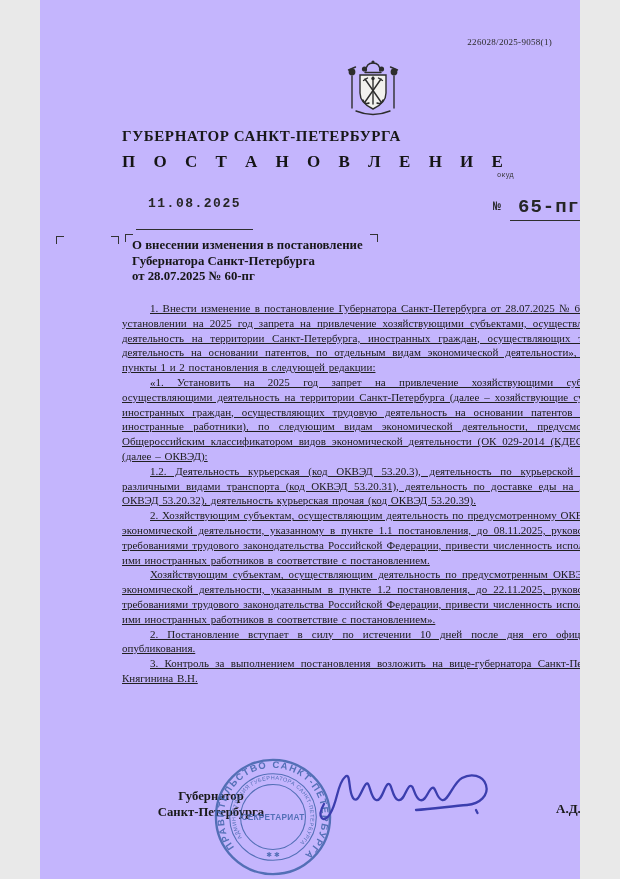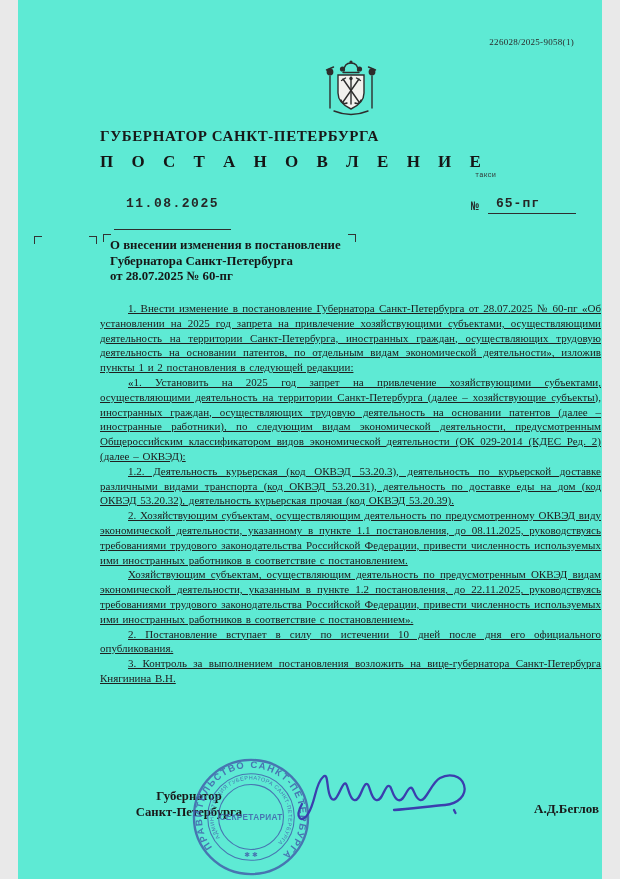--- a/index.html
+++ b/index.html
@@ -1,18 +1,18 @@
 <!DOCTYPE html>
 <html><head>
 <meta charset="utf-8">
 <style>
   html,body{margin:0;padding:0;background:#e9e9e9;}
   .page{
-    position:relative;width:584px;height:879px;margin:0 auto;
-    background:#5eead4;overflow:hidden;
+    position:relative;width:540px;height:879px;margin:0 auto;
+    background:#c4b5fd;overflow:hidden;
     font-family:"Liberation Serif","DejaVu Serif",serif;color:#1f1f1f;
   }
   .reg-number{position:absolute;top:37px;right:28px;font-size:9px;letter-spacing:0.3px;color:#2a2a2a;}
   .header-col{position:absolute;left:82px;top:58px;width:501px;text-align:left;}
   .coat{display:block;margin:0 auto;}
   .org-name{margin-top:8px;font-weight:bold;font-size:15px;letter-spacing:0.6px;color:#181818;}
   .doc-type{margin-top:7px;font-weight:bold;font-size:17px;letter-spacing:7px;color:#151515;}
   .okud{position:absolute;left:457px;top:171px;font-family:"Liberation Mono","DejaVu Sans Mono",monospace;font-size:7px;color:#333;}
   .date-field{
     position:absolute;left:96px;top:196px;
@@ -21,21 +21,21 @@
     border-bottom:1.5px solid #2e2e2e;padding:0 12px 18px 12px;
   }
   .num-label{
     position:absolute;left:453px;top:199px;
     font-family:"Liberation Mono","DejaVu Sans Mono",monospace;
     font-size:13px;font-weight:bold;color:#262626;
   }
   .num-field{
     position:absolute;left:470px;top:196px;width:80px;
     font-family:"Liberation Mono","DejaVu Sans Mono",monospace;
-    font-size:13px;font-weight:bold;letter-spacing:1px;color:#262626;
+    font-size:19px;font-weight:bold;letter-spacing:1px;color:#262626;
     border-bottom:1.5px solid #2e2e2e;padding:0 0 2px 8px;
   }
   .cmark{position:absolute;width:7px;height:7px;}
   .cmark.tl{border-top:1.6px solid #333;border-left:1.6px solid #333;}
   .cmark.tr{border-top:1.6px solid #333;border-right:1.6px solid #333;}
   .title-block{
     position:absolute;left:92px;top:238px;width:250px;
     font-weight:bold;font-size:12.8px;line-height:15.6px;color:#161616;
   }
   .body-text{position:absolute;left:82px;top:301px;width:501px;}
@@ -88,21 +88,21 @@
         <path d="M32,19 L32,46"></path>
           <circle cx="32" cy="20.5" r="1.7" fill="#2d2d2d" stroke="none"></circle>
 
         <path d="M15,53 Q32,60 49,53"></path>
       </g>
     </svg>
     <div class="org-name">ГУБЕРНАТОР САНКТ-ПЕТЕРБУРГА</div>
     <div class="doc-type">П О С Т А Н О В Л Е Н И Е</div>
   </div>
 
-  <div class="okud">такси</div>
+  <div class="okud">окуд</div>
 
   <div class="date-field">11.08.2025</div>
   <div class="num-label">№</div>
   <div class="num-field">65-пг</div>
 
   <span class="cmark tl" style="left:16px;top:236px;"></span>
   <span class="cmark tr" style="left:71px;top:236px;"></span>
   <span class="cmark tl" style="left:85px;top:234px;"></span>
   <span class="cmark tr" style="left:330px;top:234px;"></span>
 

